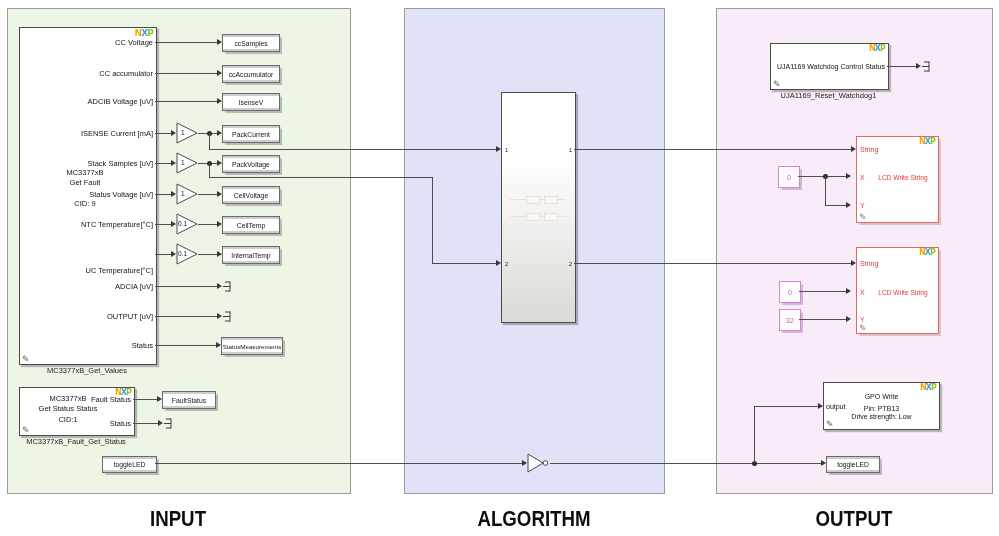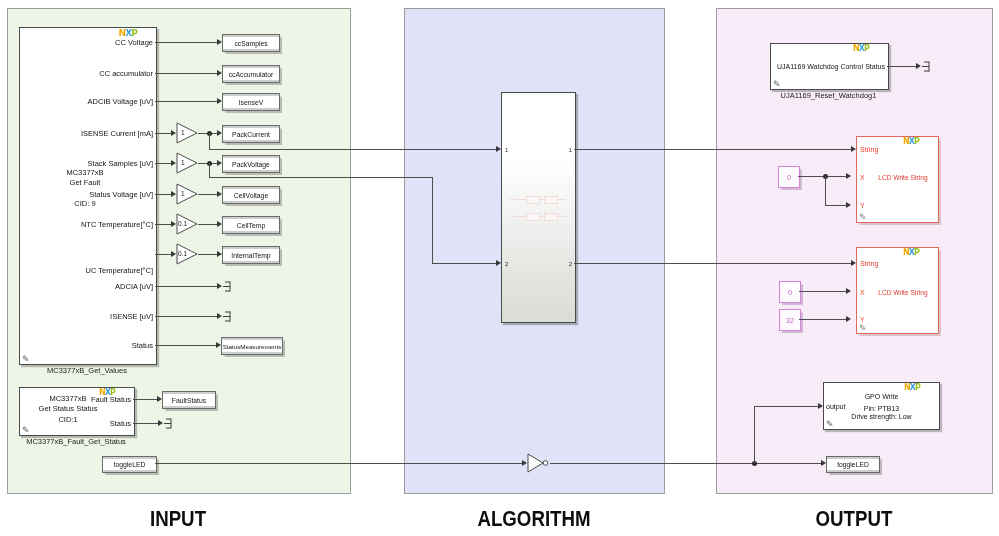--- a/index.html
+++ b/index.html
@@ -11,21 +11,21 @@
   .block{position:absolute;background:#fff;border:1px solid #4a4a4a;
          box-shadow:2px 2px 1px rgba(110,110,110,0.45);}
   .ioport{position:absolute;background:#fff;border:1px solid #6a6a6a;
           box-shadow:1.5px 1.5px 1px rgba(120,120,120,0.45),inset 0 2px 0 #cdcdcd,inset 0 -2px 0 #cdcdcd;
           display:flex;align-items:center;justify-content:center;
           font-size:6.8px;color:#141414;white-space:nowrap;}
   .plabel{position:absolute;font-size:7.5px;color:#141414;white-space:nowrap;line-height:10px;}
   .r{right:3px;text-align:right;}
   .ttl{position:absolute;text-align:center;font-size:7.5px;line-height:10px;color:#141414;}
   .blocklabel{position:absolute;font-size:7.5px;color:#202020;text-align:center;white-space:nowrap;}
-  .nxp{position:absolute;top:1px;right:19px;font-weight:bold;font-size:9px;letter-spacing:-0.9px;
+  .nxp{position:absolute;top:1px;right:3px;font-weight:bold;font-size:9px;letter-spacing:-0.9px;
        font-family:"DejaVu Sans",sans-serif;line-height:9px;}
   .nxp .n{color:#f2a900;} .nxp .x{color:#3f9fd8;} .nxp .p{color:#97c11e;}
   .nxp.sm{font-size:8px;line-height:8px;}
   .pencil{position:absolute;left:2px;bottom:0px;font-size:9px;color:#5a5a5a;line-height:10px;}
   .wire-h{position:absolute;height:1px;background:#4e4e4e;}
   .wire-v{position:absolute;width:1px;background:#4e4e4e;}
   .arr{position:absolute;width:0;height:0;border-left:5px solid #383838;
        border-top:3px solid transparent;border-bottom:3px solid transparent;}
   .dot{position:absolute;width:5px;height:5px;border-radius:50%;background:#2c2c2c;}
   .gain{position:absolute;}
@@ -61,21 +61,21 @@
     <span class="nxp"><b class="n">N</b><b class="x">X</b><b class="p">P</b></span>
     <span class="plabel r" style="top:10px;">CC Voltage</span>
     <span class="plabel r" style="top:41px;">CC accumulator</span>
     <span class="plabel r" style="top:69px;">ADCIB Voltage [uV]</span>
     <span class="plabel r" style="top:101px;">ISENSE Current [mA]</span>
     <span class="plabel r" style="top:131px;">Stack Samples [uV]</span>
     <span class="plabel r" style="top:162px;">Status Voltage [uV]</span>
     <span class="plabel r" style="top:192px;">NTC Temperature[°C]</span>
     <span class="plabel r" style="top:238px;">UC Temperature[°C]</span>
     <span class="plabel r" style="top:254px;">ADCIA [uV]</span>
-    <span class="plabel r" style="top:284px;">ISENSE [uV]</span>
+    <span class="plabel r" style="top:284px;">OUTPUT [uV]</span>
     <span class="plabel r" style="top:313px;">Status</span>
     <div class="ttl" style="left:25px;top:140px;width:80px;">
       <span style="display:block;">MC3377xB</span>
       <span style="display:block;">Get Fault</span>
     </div>
     <div class="ttl" style="left:25px;top:171px;width:80px;">CID: 9</div>
     <span class="pencil">✎</span>
   </div>
   <div class="blocklabel" style="left:19px;top:366px;width:136px;">MC3377xB_Get_Values</div>
 

